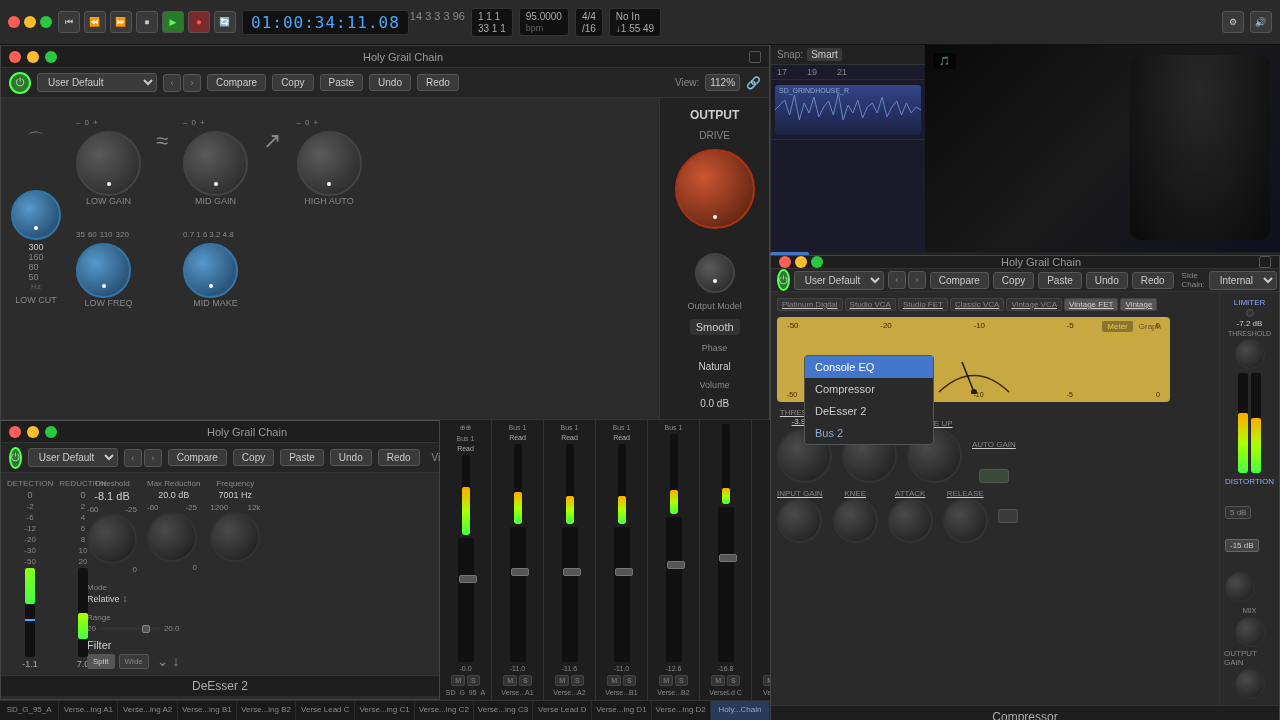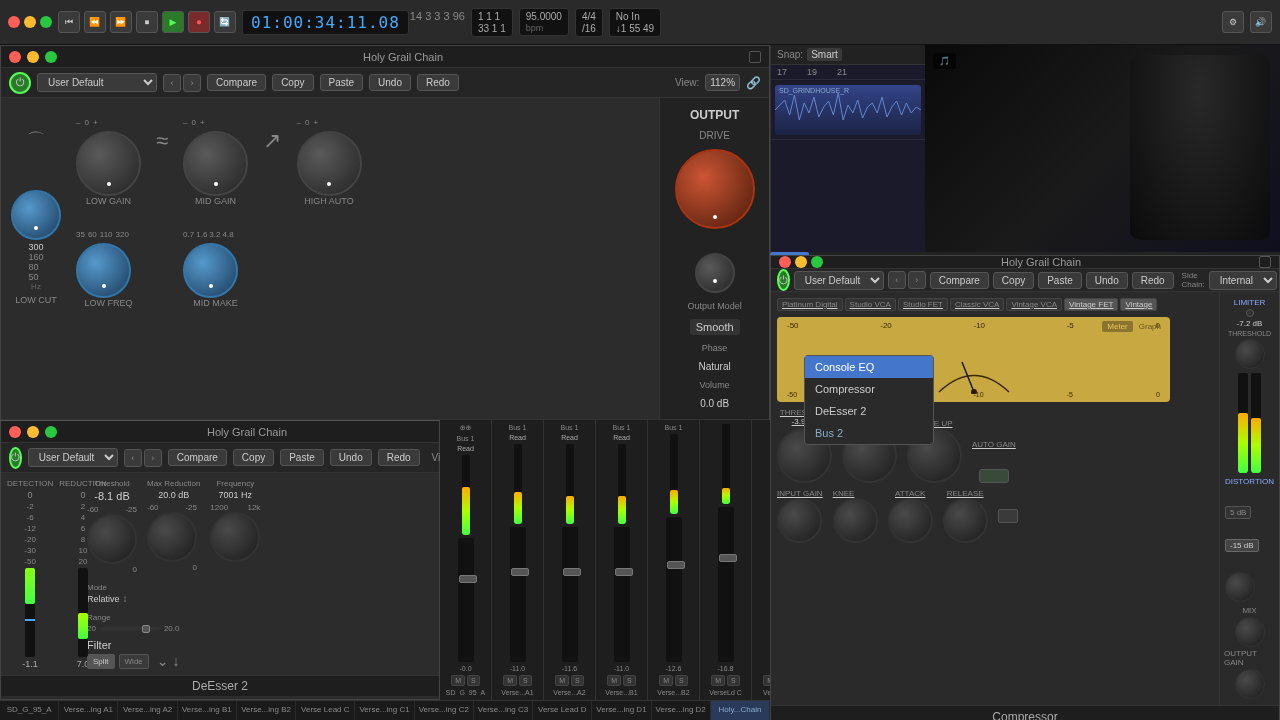--- a/index.html
+++ b/index.html
@@ -1140,21 +1140,21 @@
         </div>
       </div>
 
       <div style="display:flex;gap:10px;align-items:flex-end;">
 
         <div style="text-align:center;">
           <div style="font-size:8px;color:#888;">INPUT GAIN</div>
           <div class="comp-knob-small" style="width:45px;height:45px;margin:0 auto;"></div>
         </div>
 
-        <div style="">
+        <div style="text-align:center;">
           <div style="font-size:8px;color:#888;">KNEE</div>
           <div class="comp-knob-small" style="width:45px;height:45px;margin:0 auto;"></div>
         </div>
 
         <div style="text-align:center;">
           <div style="font-size:8px;color:#888;">ATTACK</div>
           <div class="comp-knob-small" style="width:45px;height:45px;margin:0 auto;"></div>
         </div>
 
         <div style="text-align:center;">

